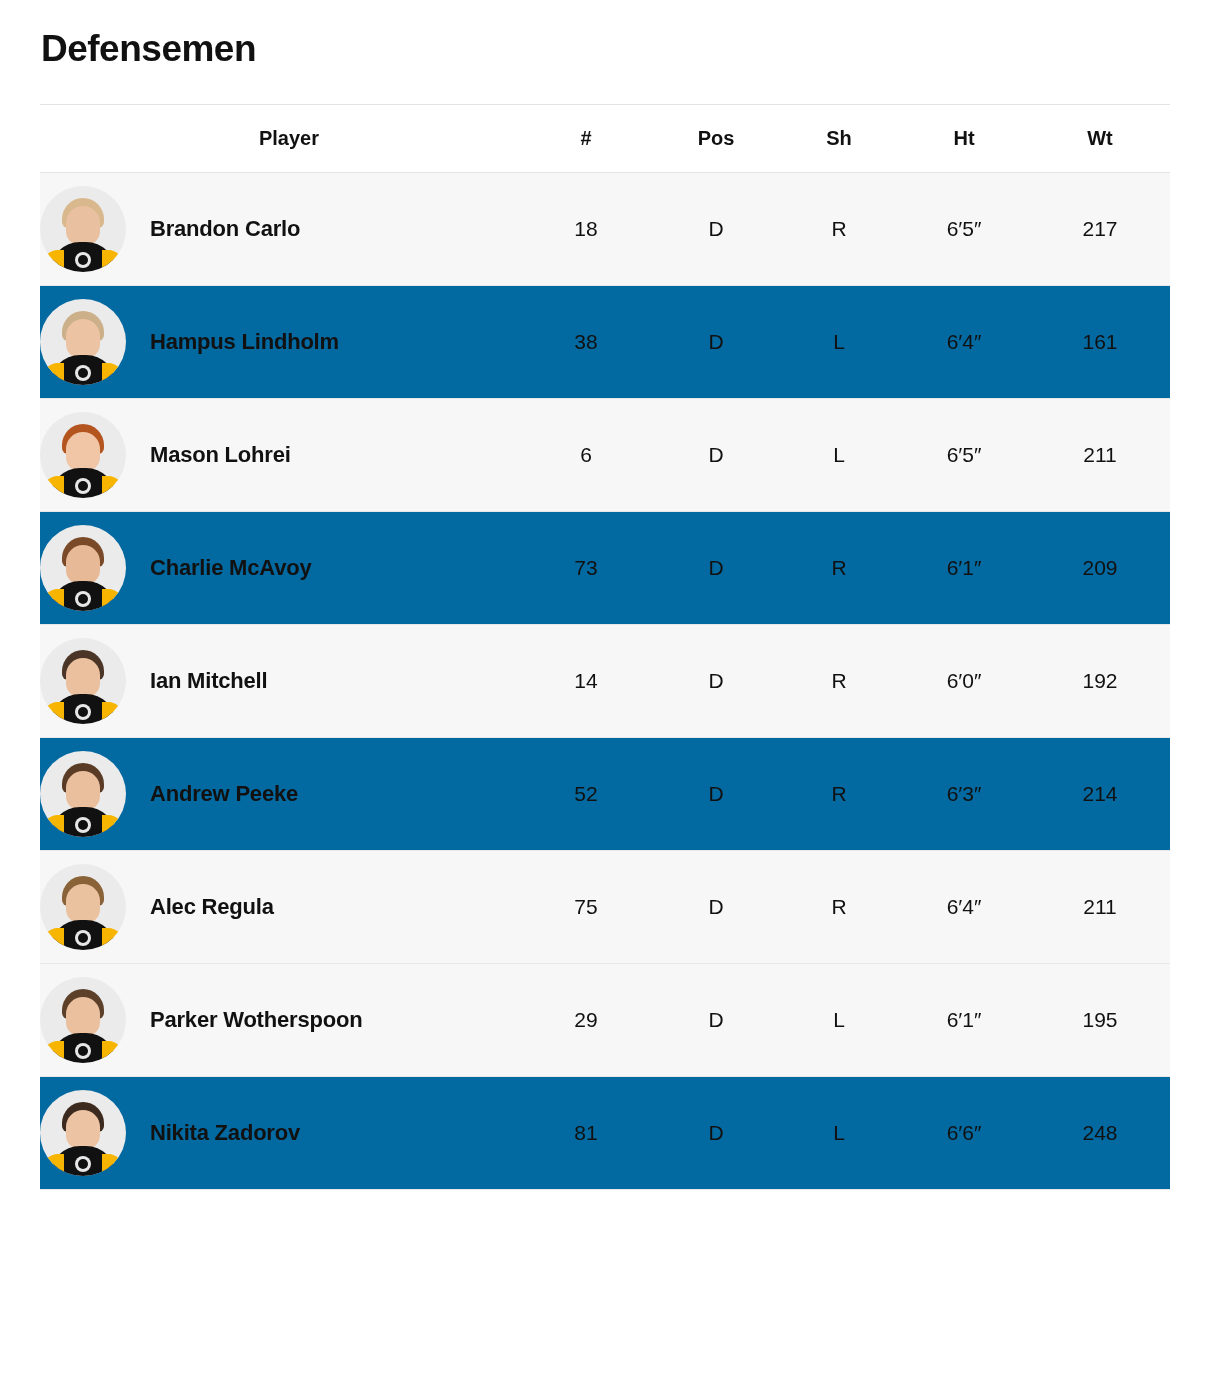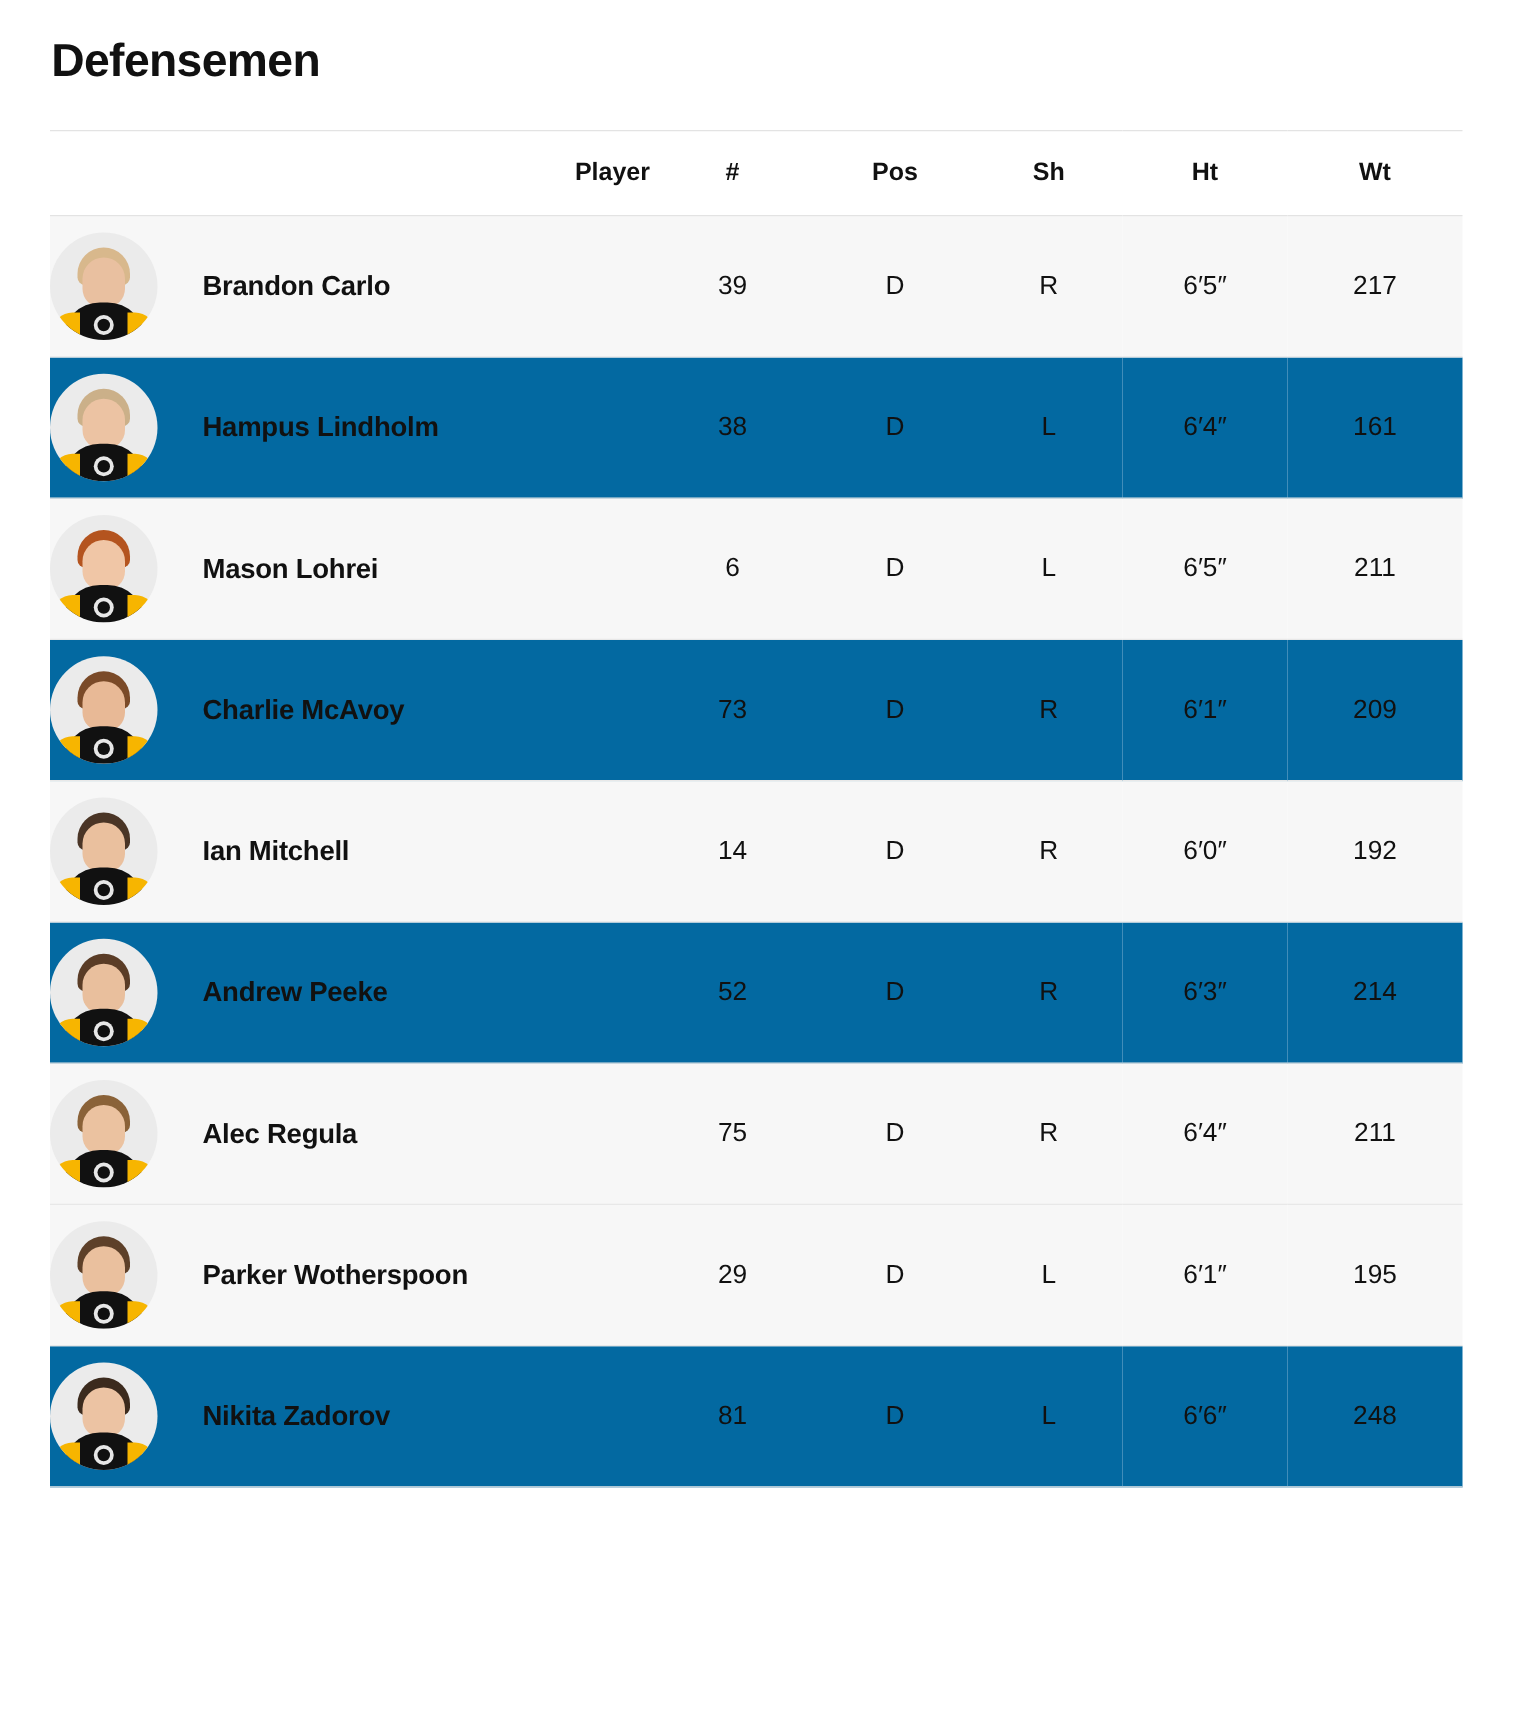--- a/index.html
+++ b/index.html
@@ -39,21 +39,21 @@
     font-size: 20px;
     font-weight: bold;
     color: #111111;
     padding: 22px 0;
     border-top: 1px solid #e3e3e3;
     border-bottom: 1px solid #e3e3e3;
     text-align: center;
     vertical-align: middle;
   }
   .roster-table thead th.col-player {
-    text-align: right;
+    text-align: center;
     padding-left: 18px;
   }
   .roster-table tbody td {
     font-size: 21px;
     color: #111111;
     text-align: center;
     vertical-align: middle;
     border-bottom: 1px solid #e8e8e8;
     height: 112px;
     padding: 0;
@@ -64,21 +64,21 @@
   .roster-table tbody tr.even td {
     background: #0369a1;
   }
   td.player-cell {
     text-align: left;
     padding-left: 18px;
   }
   .player-wrap {
     display: flex;
     align-items: center;
-    gap: 36px;
+    gap: 24px;
   }
   .player-name {
     font-size: 22px;
     font-weight: bold;
     color: #111111;
     letter-spacing: -0.2px;
   }
   
   .headshot {
     width: 86px;
@@ -186,21 +186,21 @@
                 <div class="hs-hair" style="background: rgb(216, 184, 140);"></div>
                 <div class="hs-face" style="background: rgb(233, 192, 160);"></div>
                 <div class="hs-body"></div>
                 <div class="hs-shoulder-l"></div>
                 <div class="hs-shoulder-r"></div>
                 <div class="hs-logo"></div>
               </div>
               <span class="player-name">Brandon Carlo</span>
             </div>
           </td>
-          <td>39</td>
+          <td>18</td>
           <td>D</td>
           <td>R</td>
           <td>6′5″</td>
           <td>217</td>
         </tr>
         <tr class="even">
           <td class="player-cell">
             <div class="player-wrap">
               <div class="headshot">
                 <div class="hs-hair" style="background: rgb(203, 176, 137);"></div>

